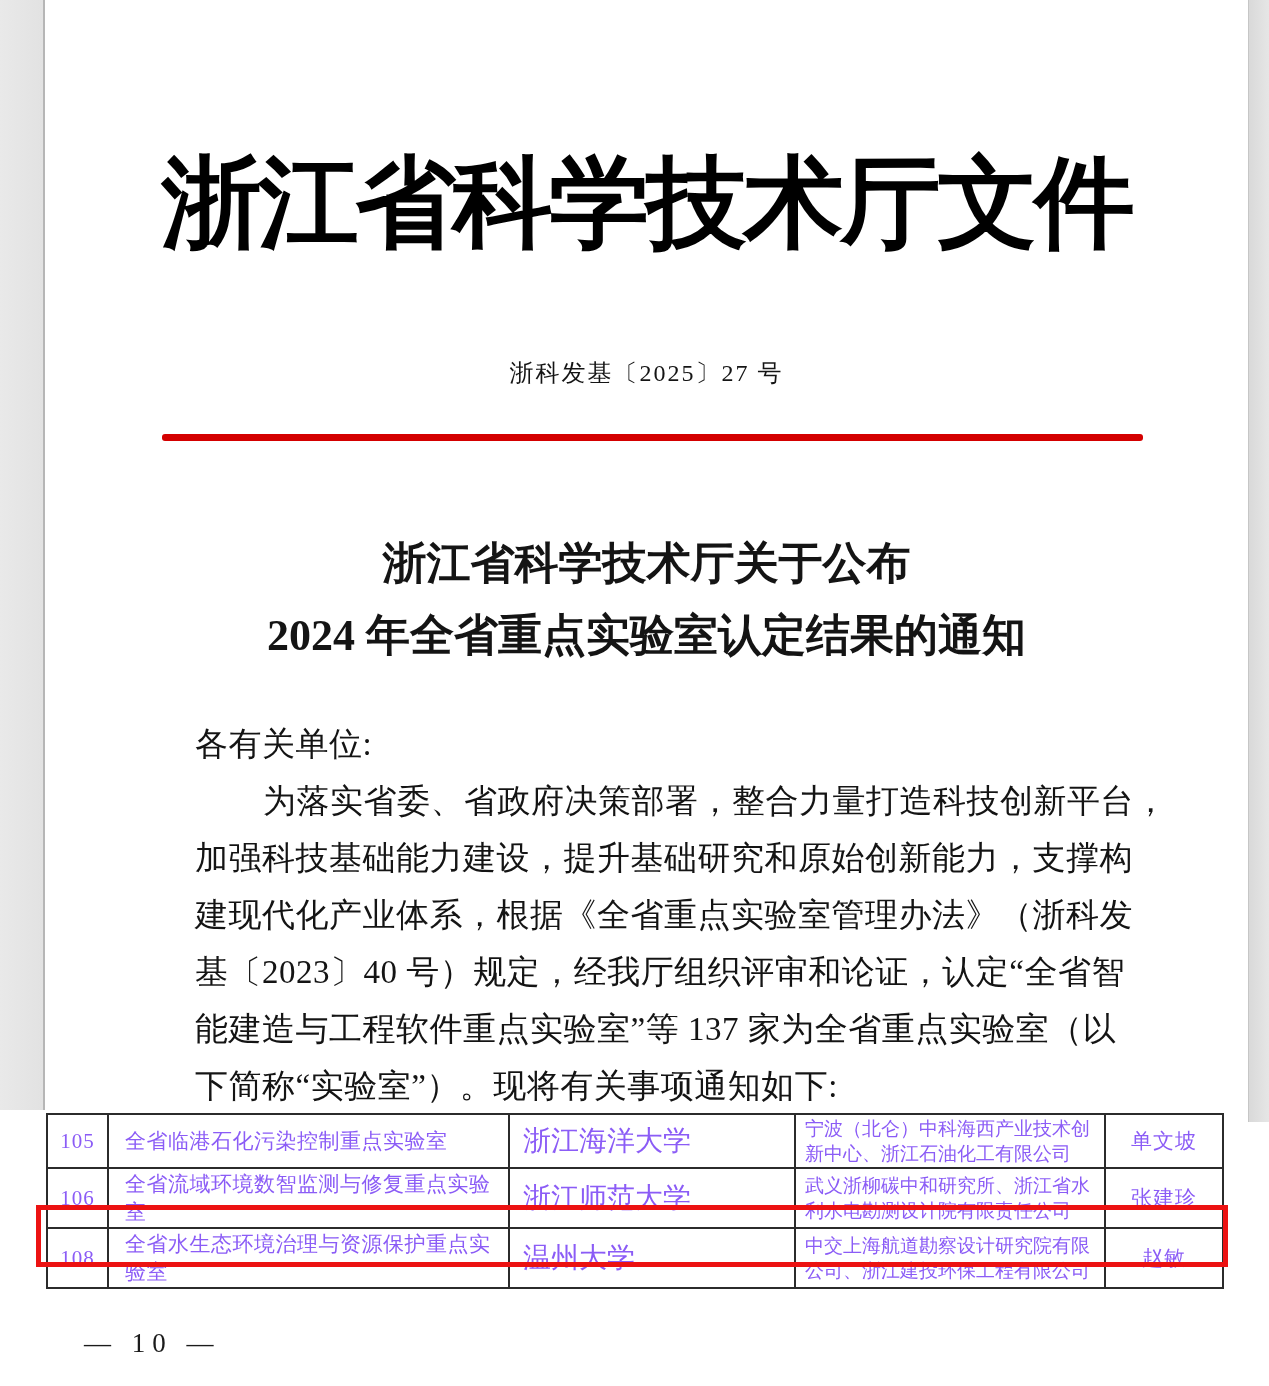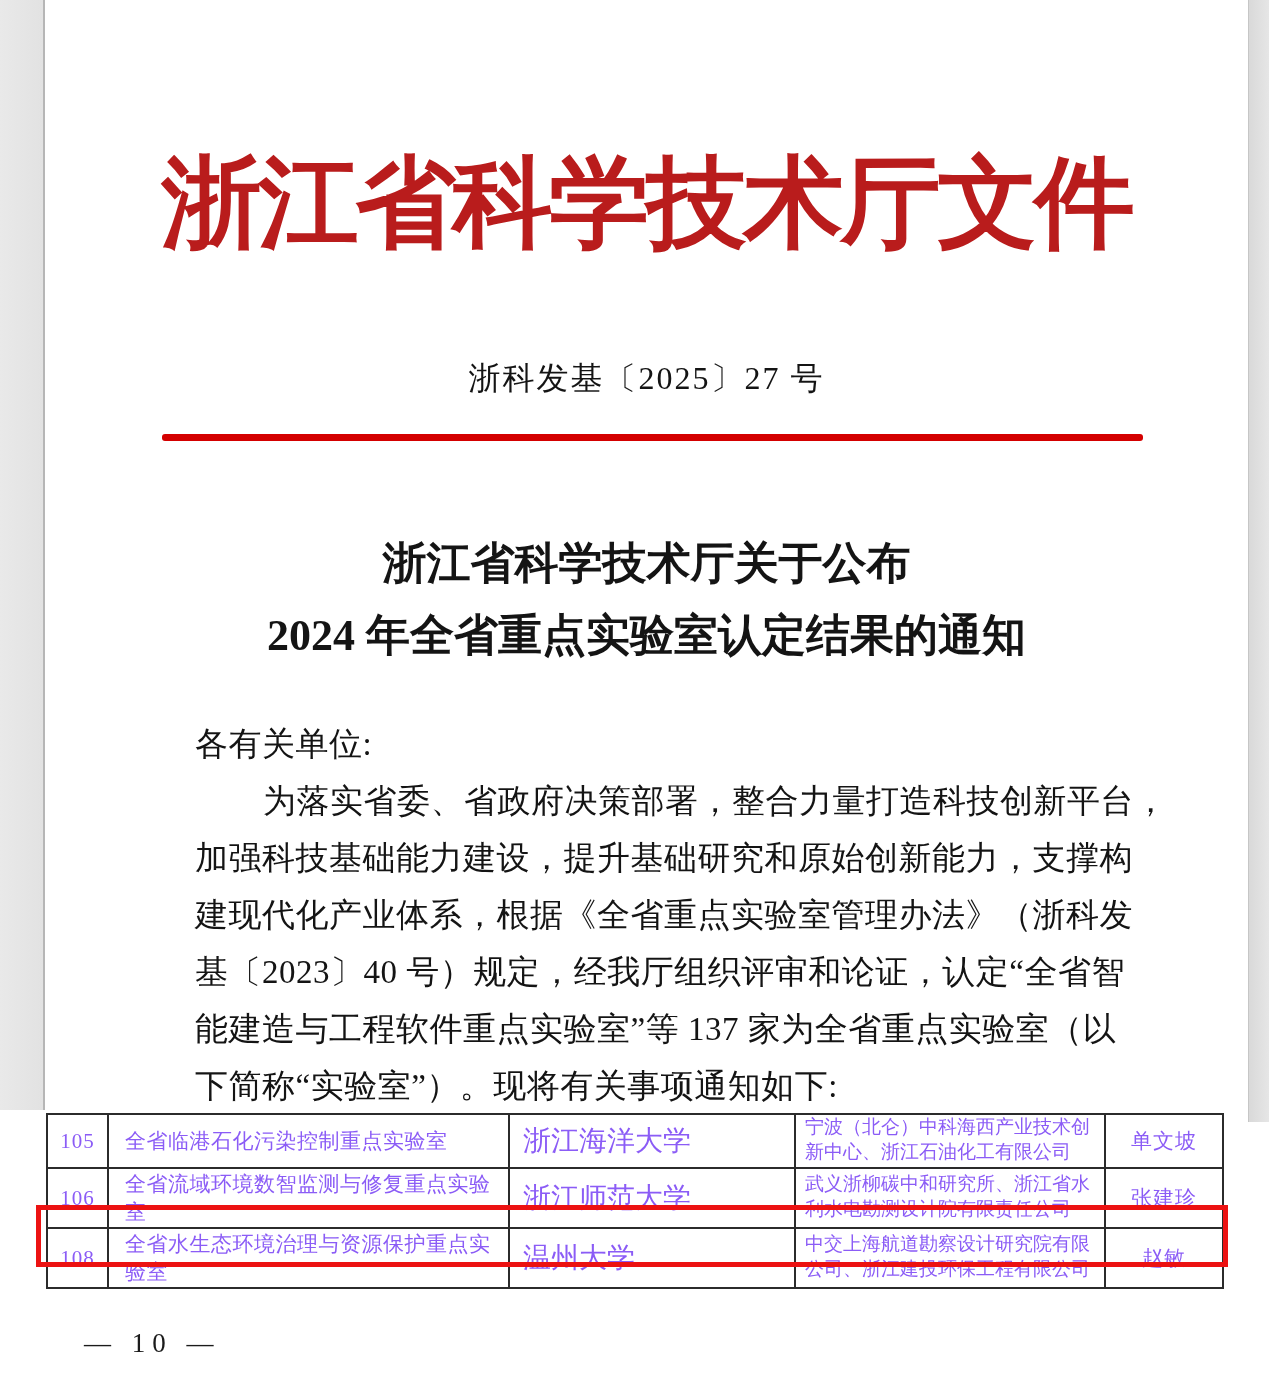--- a/index.html
+++ b/index.html
@@ -25,21 +25,21 @@
     position:absolute;left:45px;top:148px;width:1203px;
     text-align:center;
     font-size:100px;font-weight:bold;
     letter-spacing:-3px;
     line-height:112px;
     white-space:nowrap;
   }
   .doc-number{
     position:absolute;left:45px;top:357px;width:1203px;
     text-align:center;
-    font-size:32px;letter-spacing:2px;
+    font-size:24px;letter-spacing:2px;
   }
   .red-rule{
     position:absolute;left:162px;top:434px;width:981px;height:7px;
     border-radius:3px;
   }
   .notice-title{
     position:absolute;left:45px;width:1203px;
     text-align:center;font-weight:bold;font-size:44px;
     white-space:nowrap;
   }
@@ -63,21 +63,21 @@
     vertical-align:middle;
     overflow:hidden;
   }
   table.results tr:nth-child(1){height:52px;}
   table.results tr:nth-child(2){height:46px;}
   table.results tr:nth-child(3){height:54px;}
   table.results tr:nth-child(4){height:48px;}
   td.c-no{text-align:center;letter-spacing:1px;}
   td.c-lab{padding-left:16px;letter-spacing:0.5px;}
   td.c-host{padding-left:13px;font-size:28px;}
-  td.c-partners{padding-left:9px;padding-right:2px;font-size:19px;line-height:25px;font-family:Liberation Mono, monospace;}
+  td.c-partners{padding-left:9px;padding-right:2px;font-size:19px;line-height:25px;}
   td.c-director{text-align:center;letter-spacing:1px;}
   .highlight-box{
     position:absolute;left:36px;top:1205px;
     width:1192px;height:62px;
     border:5px solid #ec1212;
     box-sizing:border-box;
     z-index:5;
     pointer-events:none;
   }
   .page-number{
@@ -87,21 +87,21 @@
   }
 </style>
 </head>
 <body>
 
 <div class="canvas">
 
   <div class="strip-left"></div>
   <div class="strip-right"></div>
 
-  <div class="doc-title" style="color: #b91c1c;">浙江省科学技术厅文件</div>
+  <div class="doc-title" style="color: #000000;">浙江省科学技术厅文件</div>
 
   <div class="doc-number">浙科发基〔2025〕27 号</div>
 
   <div class="red-rule" style="background: rgb(212, 0, 0);"></div>
 
   <div class="notice-title l1">浙江省科学技术厅关于公布</div>
   <div class="notice-title l2">2024 年全省重点实验室认定结果的通知</div>
 
   <div class="body-text">
     <div class="body-line">各有关单位:</div>

